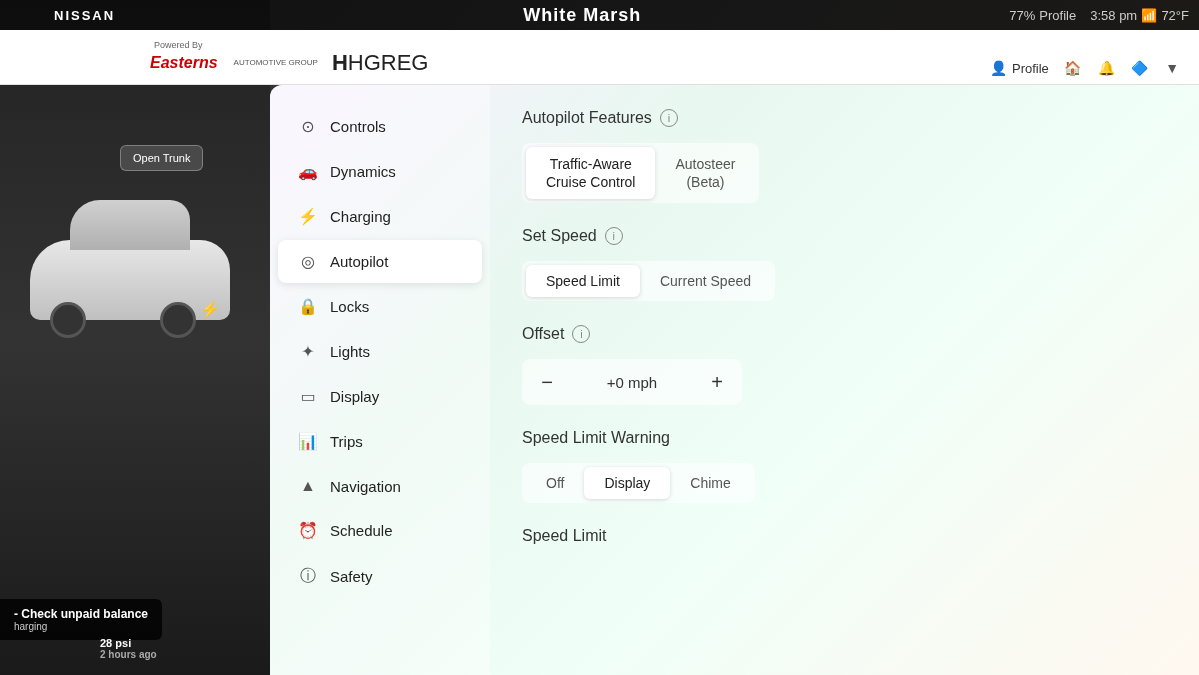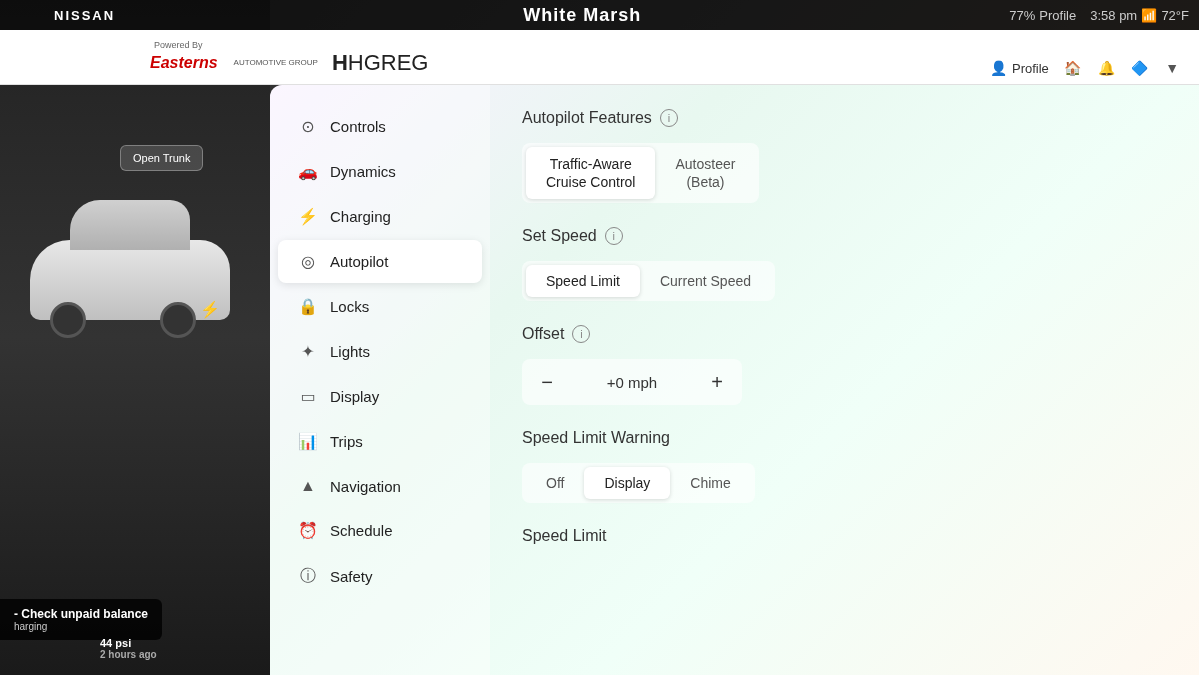--- a/index.html
+++ b/index.html
@@ -433,21 +433,21 @@
   <div style="background:rgba(255,255,255,0.15);border:1px solid rgba(255,255,255,0.3);color:white;font-size:11px;padding:6px 12px;border-radius:6px;text-align:left;cursor:pointer;">Open
 Trunk</div>
 </div>
 
 <div class="bottom-notif">
   <div class="notif-title">- Check unpaid balance</div>
   <div class="notif-sub">harging</div>
 </div>
 
 <div class="tire-info">
-  <div style="font-weight:600;">44 psi</div>
+  <div style="font-weight:600;">28 psi</div>
   <div style="font-size:10px;color:#aaa;font-weight:bold;">2 hours ago</div>
 </div>
 
 <div class="tesla-ui">
 
   <div class="sidebar">
     <div class="sidebar-item">
       <span class="sidebar-icon">⊙</span>
       <span class="sidebar-label">Controls</span>
     </div>

